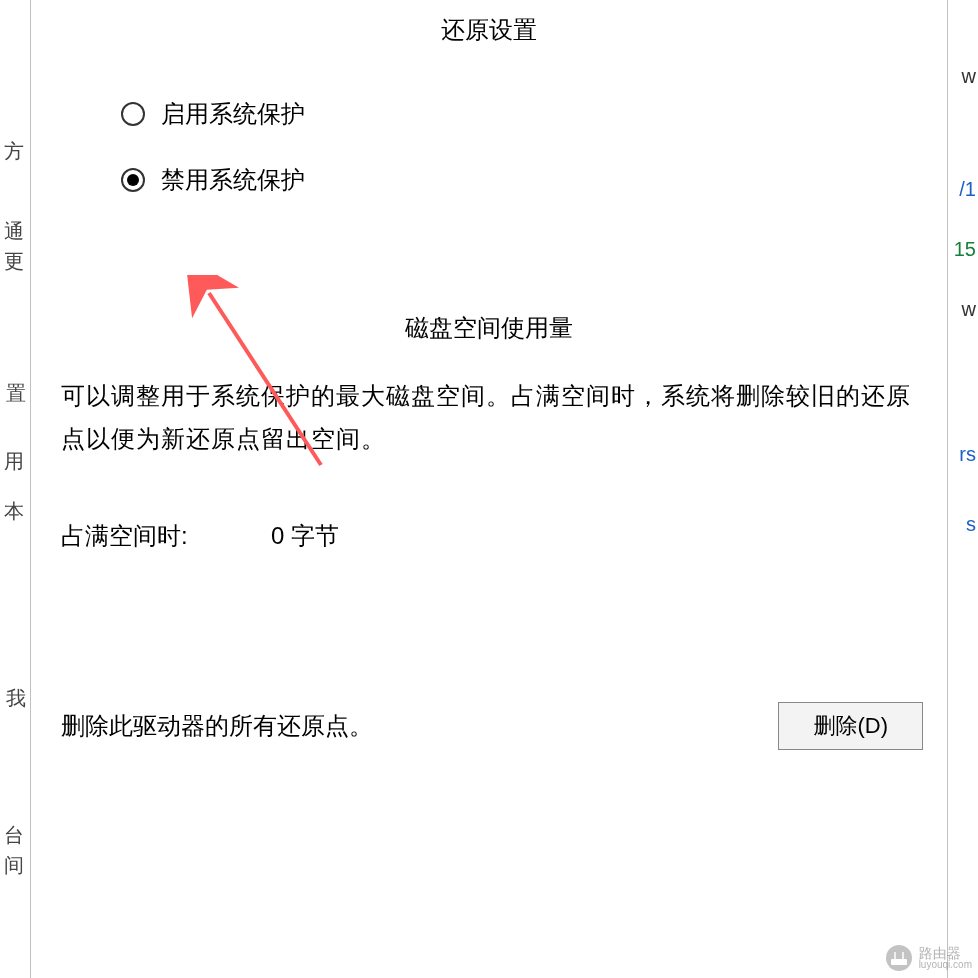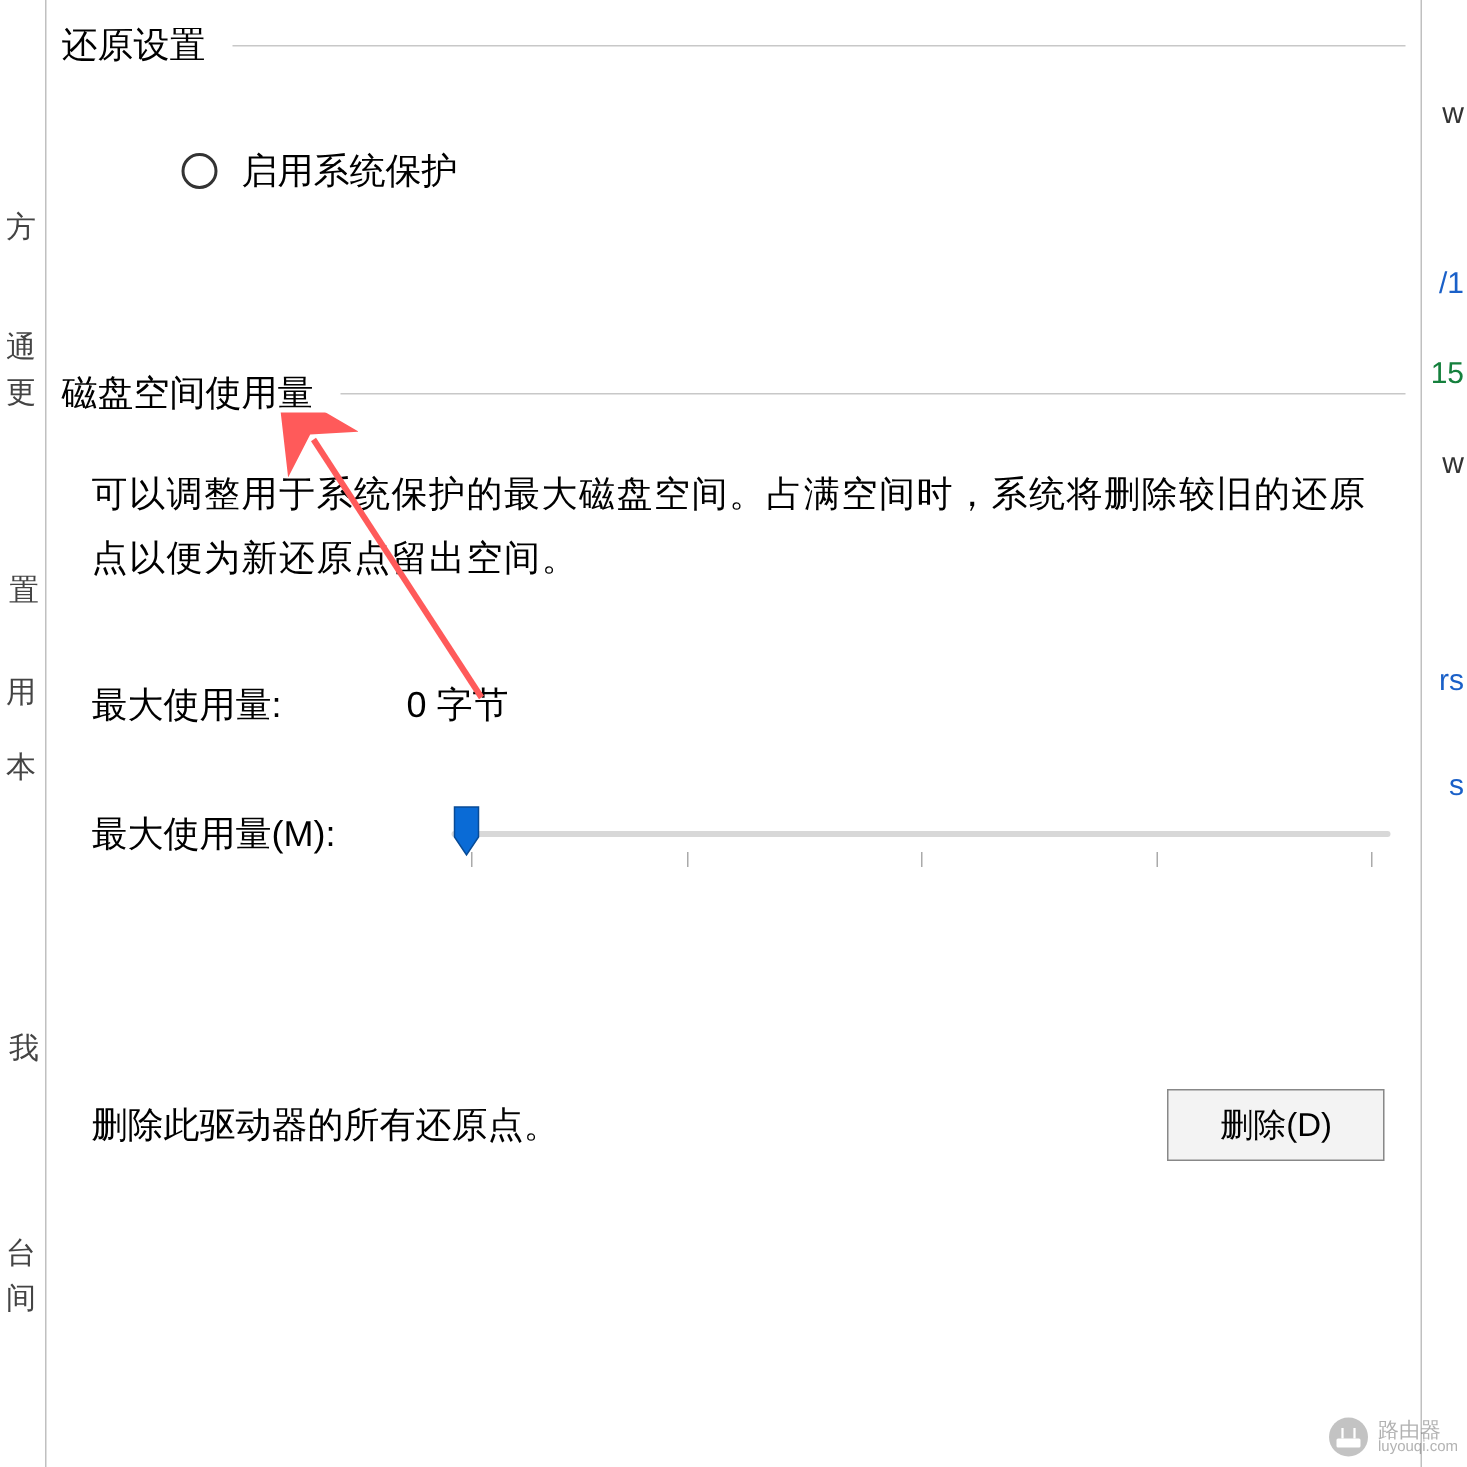--- a/index.html
+++ b/index.html
@@ -49,20 +49,21 @@
     height: 978px;
     background: #ffffff;
     border-left: 1px solid #c0c0c0;
     border-right: 1px solid #c0c0c0;
   }
   .section-header {
     display: flex;
     align-items: center;
     padding: 0 10px;
     margin-top: 14px;
+    flex-direction: column;
   }
   .section-header .title {
     font-size: 24px;
     white-space: nowrap;
   }
   .section-header .rule {
     flex: 1;
     height: 1px;
     background: #c8c8c8;
     margin-left: 18px;
@@ -214,50 +215,40 @@
     <div class="title">还原设置</div>
     <div class="rule"></div>
   </div>
 
 
   <div class="radio-group">
     <div class="radio-row">
       <span class="radio-outer"></span>
       <span>启用系统保护</span>
     </div>
+    <div class="radio-row selected">
+      <span class="radio-outer">
+          <span class="radio-inner"></span>
+        </span>
+      <span>禁用系统保护</span>
+    </div>
   </div>
 
   <div class="section-header disk-section">
     <div class="title">磁盘空间使用量</div>
     <div class="rule"></div>
   </div>
 
   <div class="desc">可以调整用于系统保护的最大磁盘空间。占满空间时，系统将删除较旧的还原点以便为新还原点留出空间。</div>
 
   <div class="usage-row">
-    <div class="usage-label">最大使用量:</div>
+    <div class="usage-label">占满空间时:</div>
     <div>0 字节</div>
   </div>
 
-  <div class="slider-row">
-    <div class="slider-label">最大使用量(M):</div>
-    <div class="slider-track">
-      <div class="track-line"></div>
-      <span class="tick" style="left:2%"></span>
-      <span class="tick" style="left:25%"></span>
-      <span class="tick" style="left:50%"></span>
-      <span class="tick" style="left:75%"></span>
-      <span class="tick" style="left:98%"></span>
-      <div class="slider-thumb">
-        <svg width="20" height="36" viewBox="0 0 20 36">
-          <path d="M2 2 H18 V22 L10 34 L2 22 Z" fill="#0a6bd6" stroke="#084b96" stroke-width="1"></path>
-        </svg>
-      </div>
-    </div>
-  </div>
 
   <div class="delete-row">
     <div class="delete-text">删除此驱动器的所有还原点。</div>
     <button class="delete-button">删除(D)</button>
   </div>
 
   <svg class="arrow" style="left:150px; top:275px;" width="170" height="210">
     <defs>
       <marker id="ah" markerWidth="14" markerHeight="14" refX="3" refY="7" orient="auto">
         <path d="M0,0 L14,7 L0,14 L4,7 Z" fill="#ff5a5a"></path>

